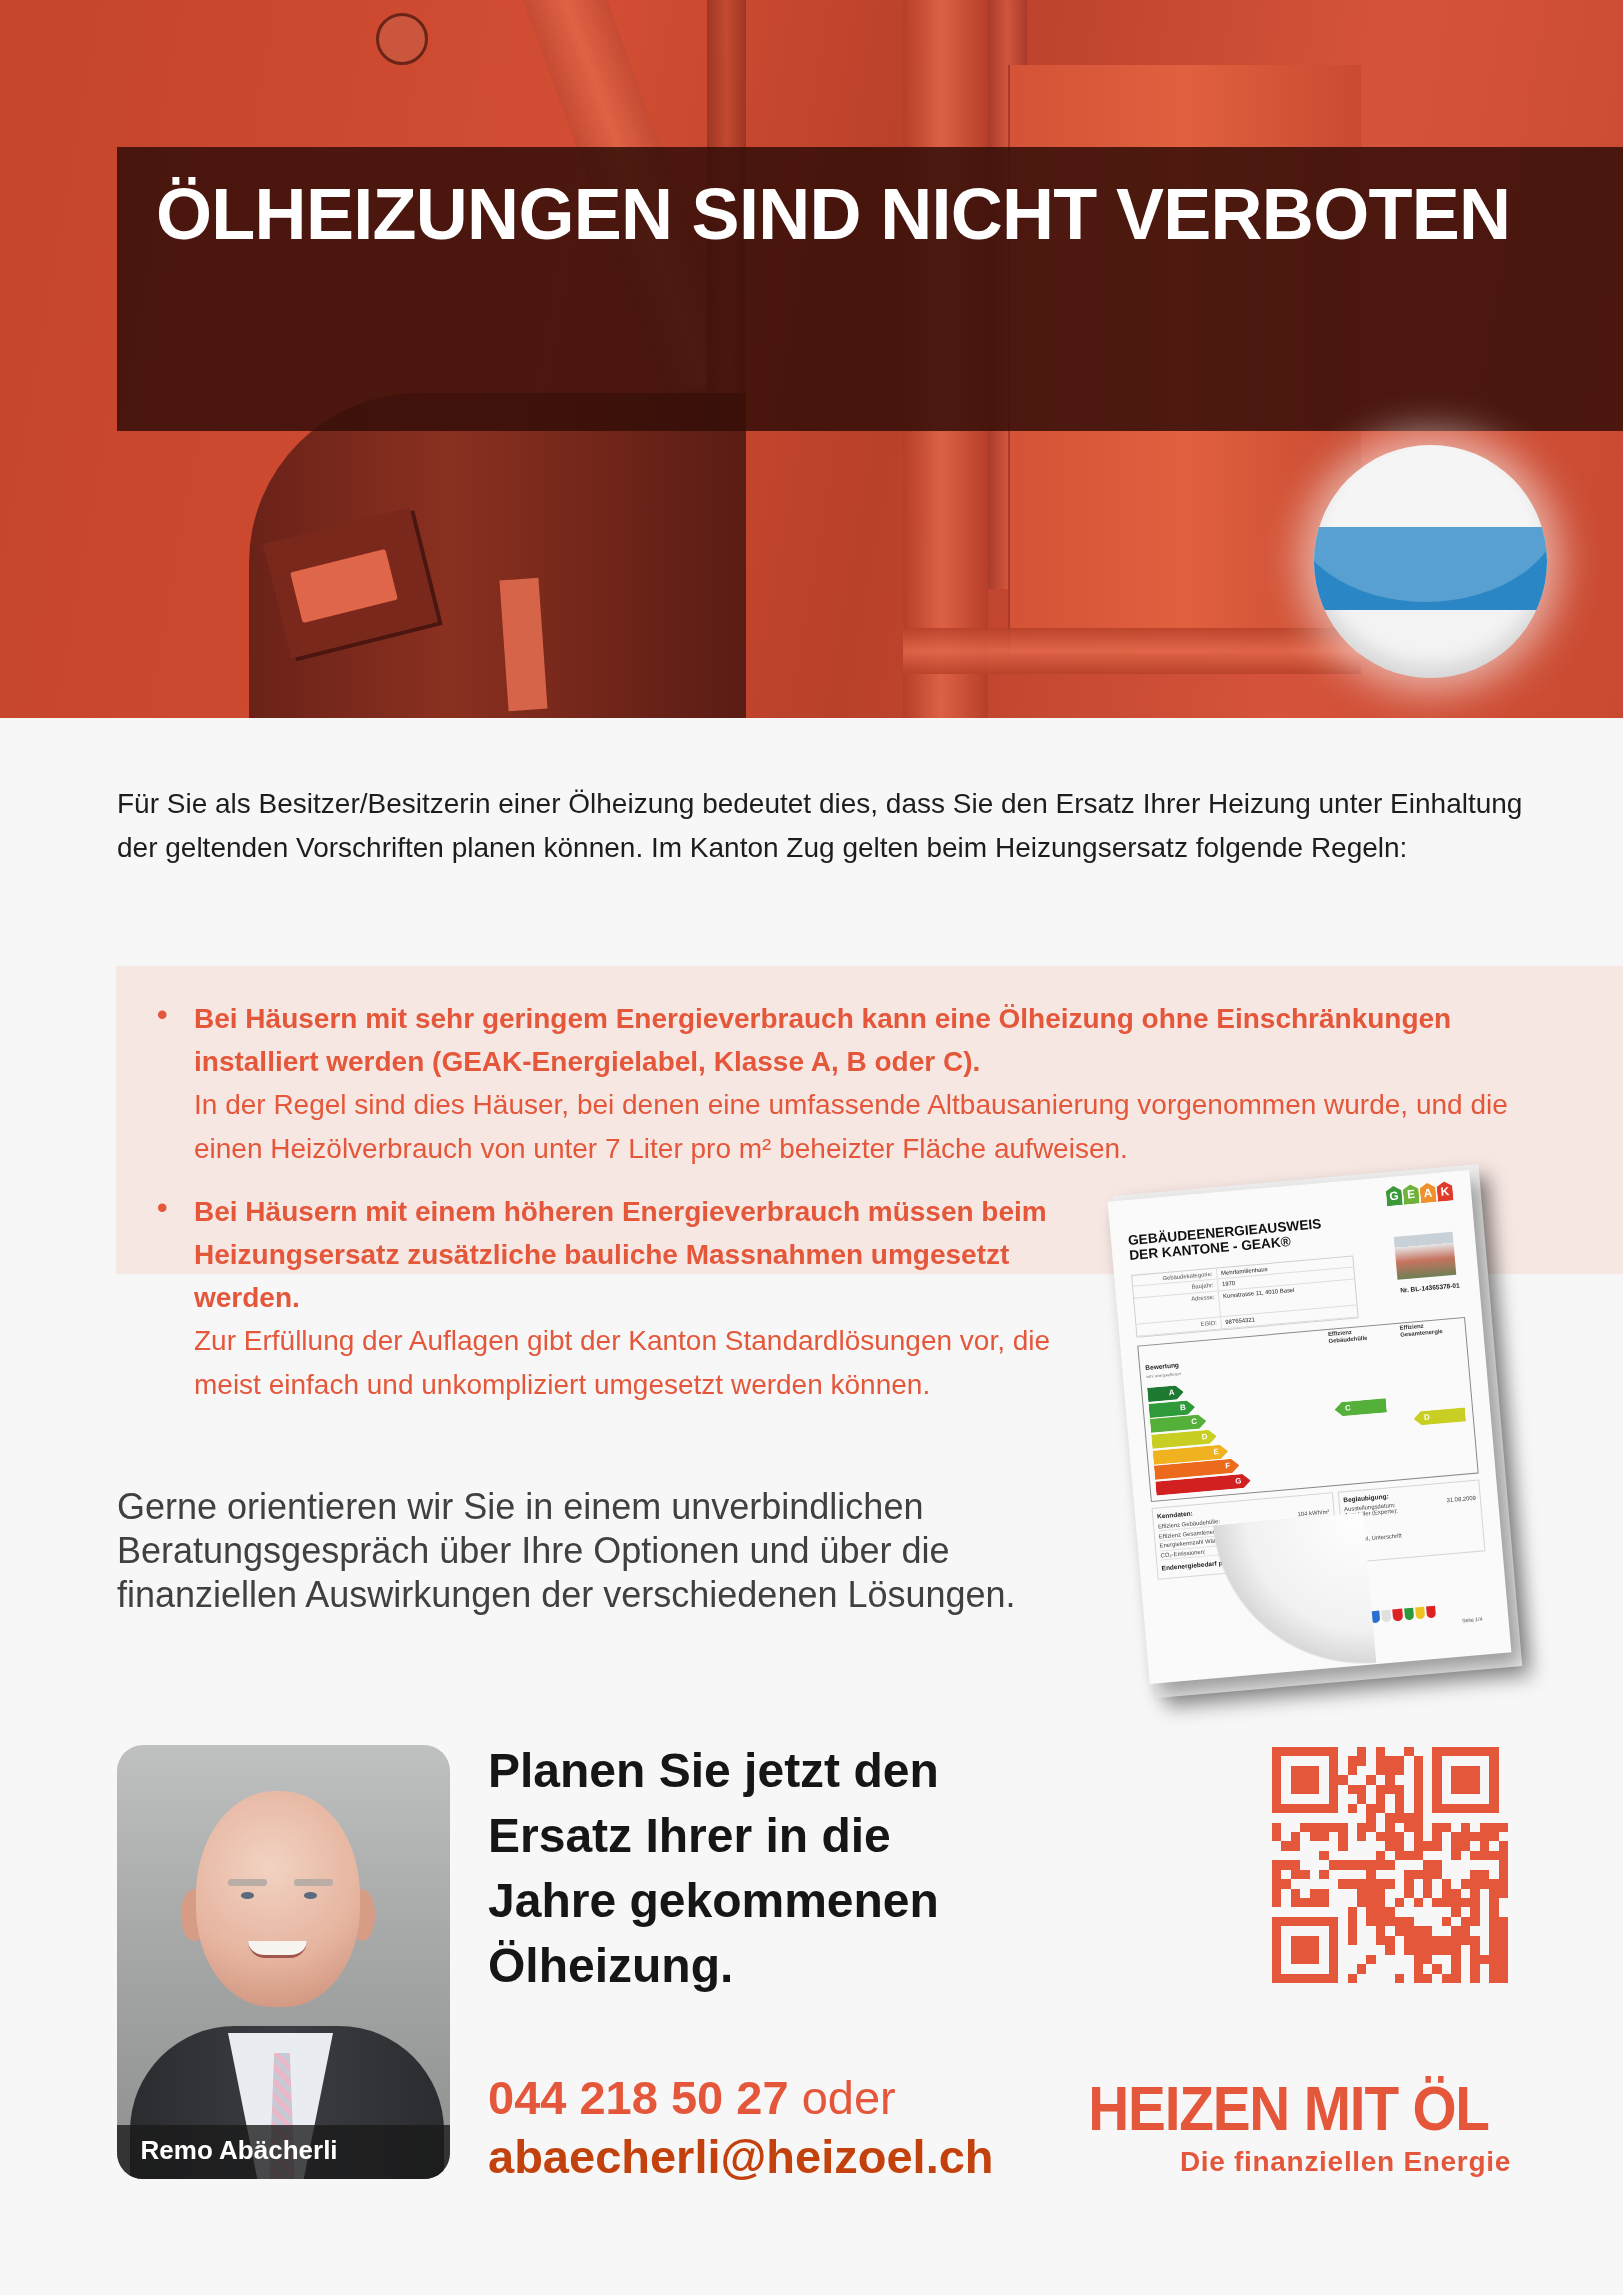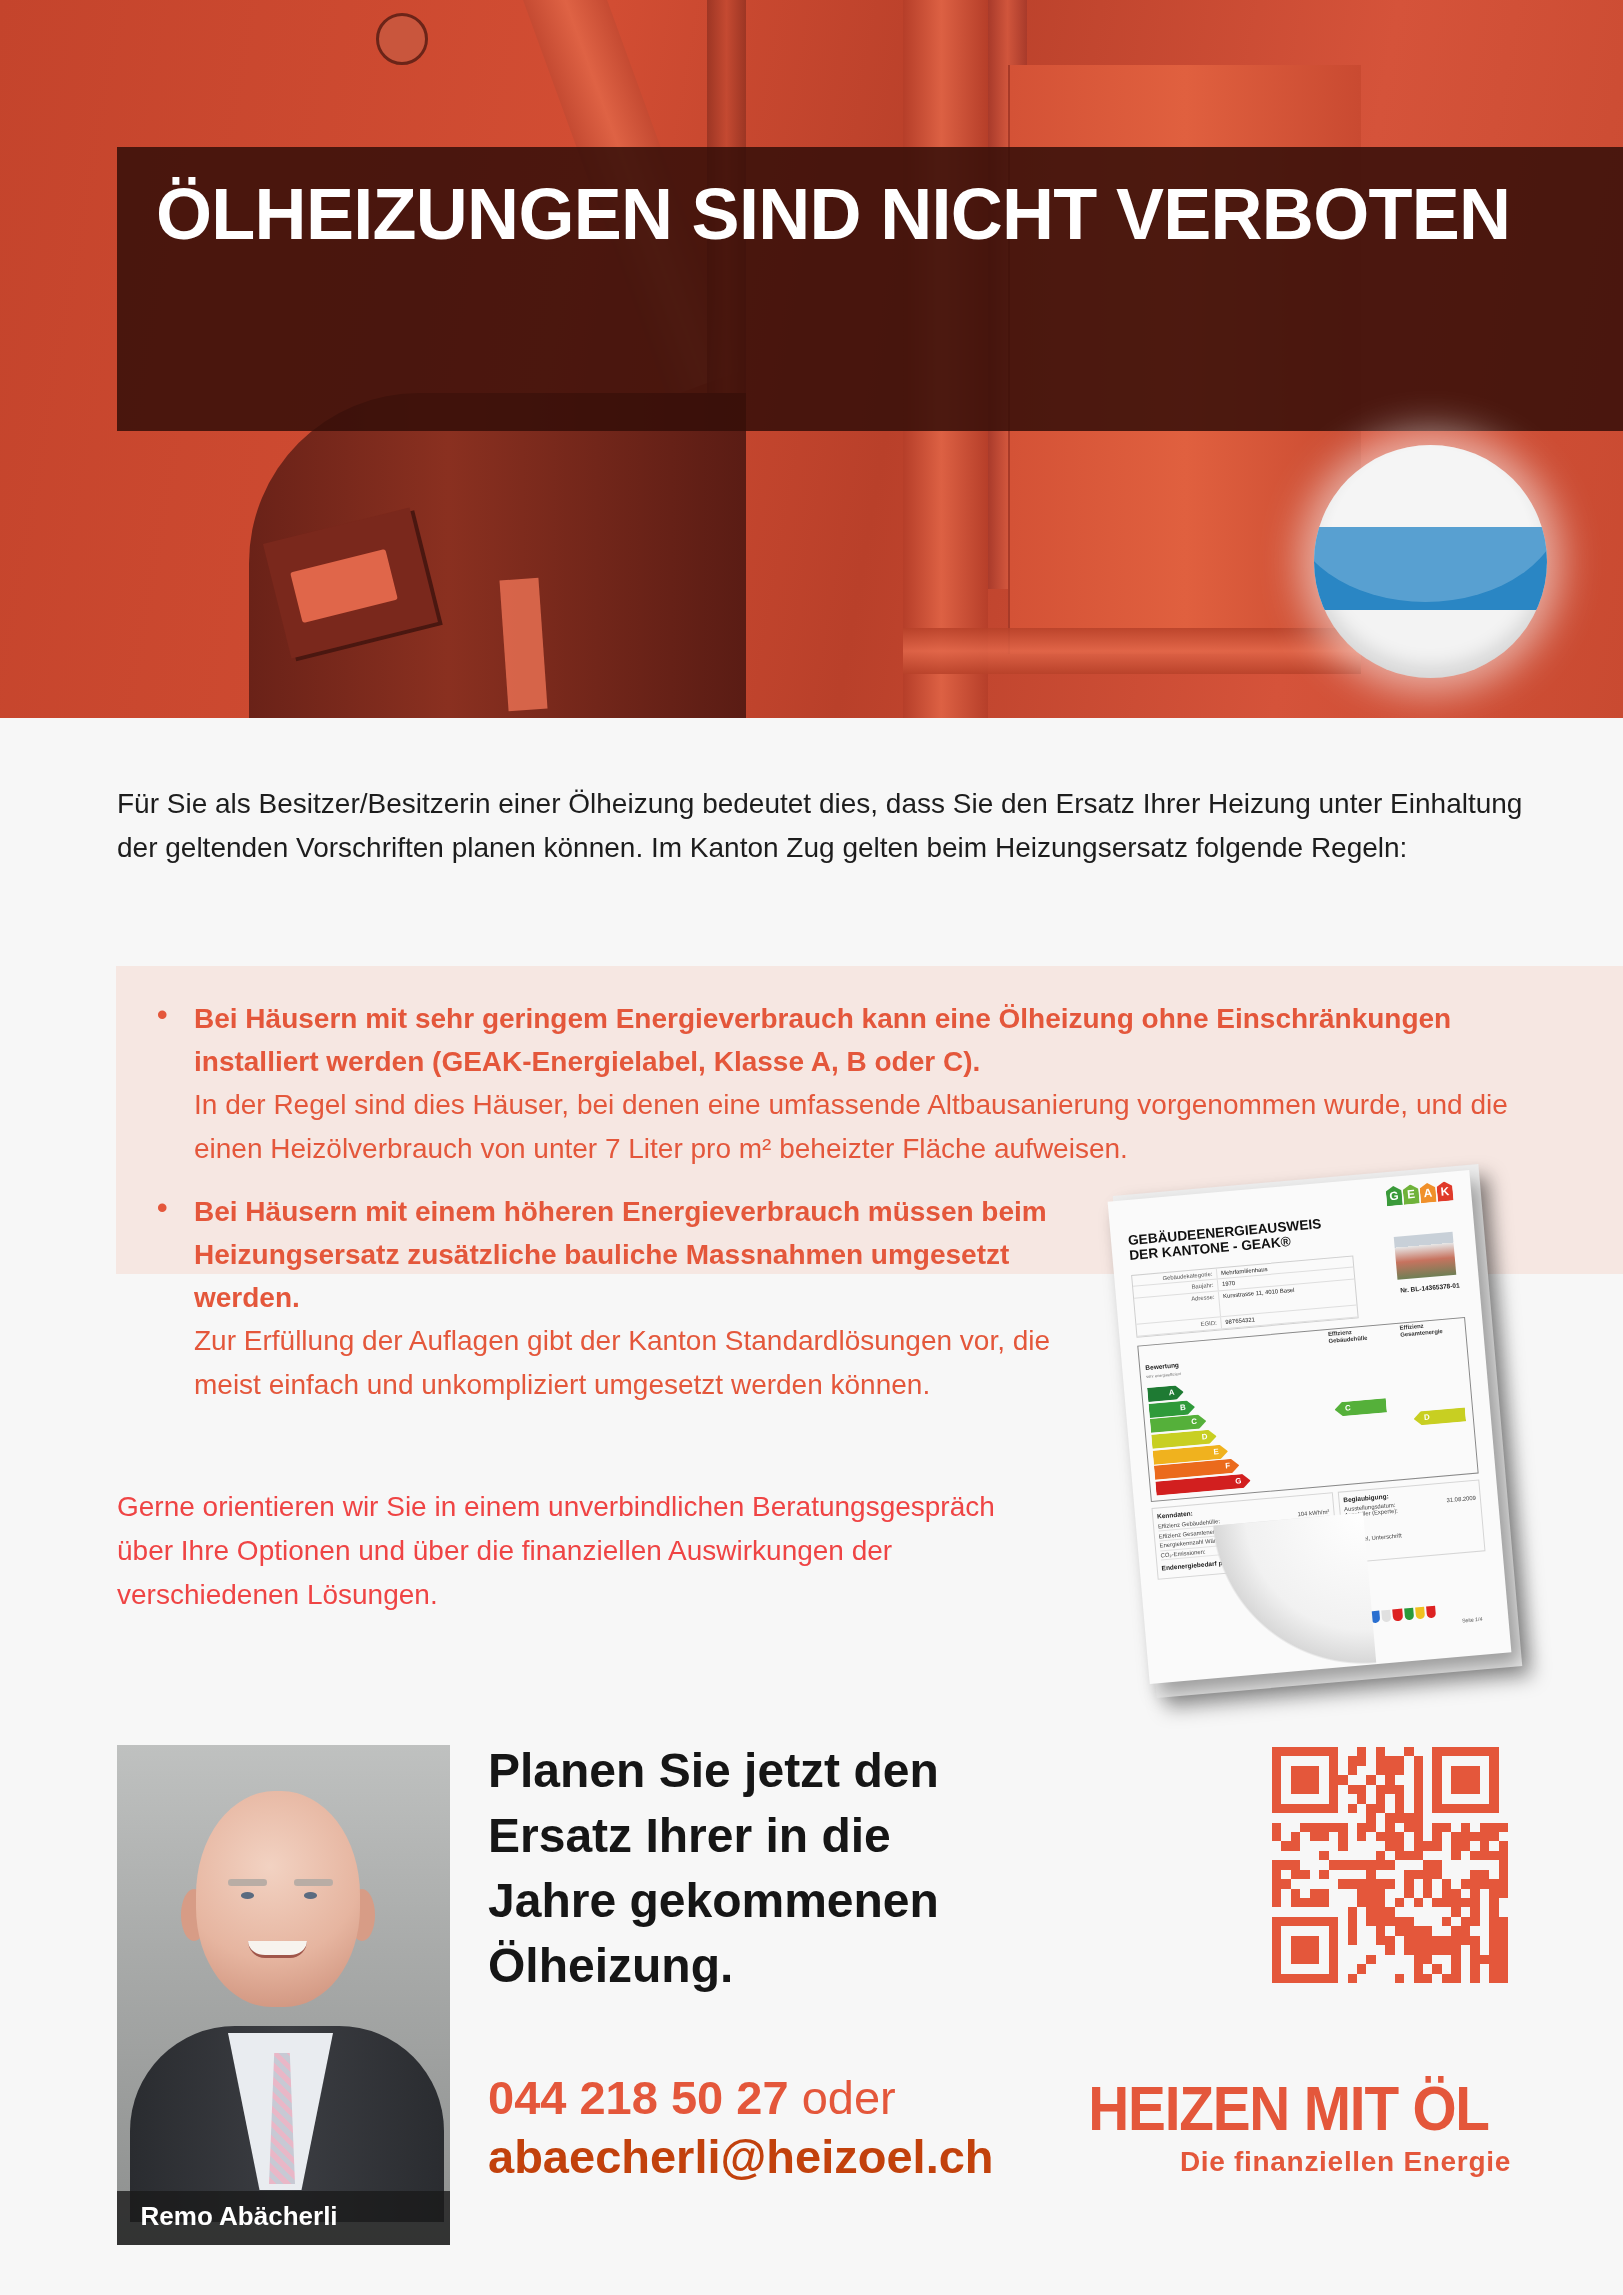--- a/index.html
+++ b/index.html
@@ -36,21 +36,21 @@
   .intro { position: absolute; left: 117px; top: 782px; width: 1407px; font-size: 28px; line-height: 44px; color: #1d1d1d; }
 
   .rules-box { position: absolute; left: 116px; top: 966px; width: 1507px; height: 308px; background: #f6e7e2; }
   .rule { position: absolute; color: #e4573b; font-size: 28px; }
   .rule .bullet { position: absolute; left: -37px; top: 1.3px; font-size: 30px; font-weight: bold; }
   .rule .head { font-weight: bold; line-height: 43px; }
   .rule .desc { line-height: 44px; }
   .rule-1 { left: 194px; top: 997px; width: 1361px; }
   .rule-2 { left: 194px; top: 1190px; width: 890px; }
 
-  .advice { position: absolute; left: 117px; top: 1485px; width: 916px; font-size: 28px; line-height: 44px; color: #ef4444; }
+  .advice { position: absolute; left: 117px; top: 1485px; width: 916px; font-size: 36px; line-height: 44px; color: #404040; }
 
   
   .geak { position: absolute; left: 1121px; top: 1172px; width: 386px; height: 517px; }
   .doc-sheet { position: absolute; background: #fafafa; box-shadow: 9.2px 11.8px 19.6px rgba(0,0,0,0.35); }
   .doc-back { left: 13px; top: 6.5px; width: 367px; height: 504px; transform: rotate(-5deg); background: #eeeeee; }
   .doc-front { left: 6.5px; top: 13px; width: 363px; height: 484px; transform: rotate(-5deg); padding: 17px 17px; overflow: hidden; }
   .doc-title { font-size: 13.7px; font-weight: bold; line-height: 15.7px; color: #111; margin-top: 15.7px; }
   .doc-logo { position: absolute; right: 18.3px; top: 9.2px; display: flex; gap: 1.3px; }
   .doc-logo span { width: 15.7px; height: 19.6px; color: #fff; font-size: 11.8px; font-weight: bold; text-align: center; line-height: 21px;
     clip-path: polygon(0 25%, 50% 0, 100% 25%, 100% 100%, 0 100%); }
@@ -70,22 +70,22 @@
   .doc-bottom { display: flex; margin-top: 6.5px; gap: 5.2px; font-size: 5.9px; color: #444; }
   .doc-kenn { flex: 1.3; border: 0.7px solid #d5d5d5; padding: 3.9px; }
   .doc-kenn .t, .doc-begl .t { font-weight: bold; font-size: 6.5px; color: #222; margin-bottom: 2.6px; }
   .doc-kenn .kr { display: flex; justify-content: space-between; border-bottom: 0.7px solid #e3e3e3; padding: 1.3px 0; }
   .doc-begl { flex: 1; border: 0.7px solid #d5d5d5; padding: 3.9px; }
   .doc-crests { position: absolute; left: 170px; bottom: 41px; display: flex; gap: 2px; }
   .doc-crests span { width: 9.2px; height: 11.8px; border-radius: 0 0 4.6px 4.6px; }
   .doc-curl { position: absolute; left: 98px; top: 347px; width: 151px; height: 151px; background: radial-gradient(circle at 100% 0%, #ffffff 0%, #f1f1f1 55%, #d8d8d8 70%, transparent 71%); transform: rotate(-5deg); }
 
   
-  .portrait { position: absolute; left: 117px; top: 1745px; width: 333px; height: 500px; overflow: hidden;
-    background: linear-gradient(180deg,#bfc1c0 0%,#a9abaa 40%,#8d8f8e 100%); }
+  .portrait { position: absolute; left: 117px; top: 1745px; width: 333px; height: 434px; overflow: hidden;
+    background: linear-gradient(180deg,#bfc1c0 0%,#a9abaa 40%,#8d8f8e 100%); border-radius: 26px; }
   .p-suit { position: absolute; left: 13px; top: 281px; width: 314px; height: 196px; background: linear-gradient(90deg,#2a2c30,#3b3d42,#2a2c30); border-radius: 105px 105px 0 0; }
   .p-shirt { position: absolute; left: 111px; top: 288px; width: 105px; height: 157px; background: #e9ecf0; clip-path: polygon(0 0,100% 0,70% 100%,30% 100%); }
   .p-tie { position: absolute; left: 152px; top: 308px; width: 26px; height: 131px; background: repeating-linear-gradient(45deg,#e9b7c7 0 5.2px,#c7c9d4 5.2px 10.5px); clip-path: polygon(20% 0,80% 0,100% 100%,0 100%); }
   .p-head { position: absolute; left: 79px; top: 46px; width: 164px; height: 216px; border-radius: 48% 48% 46% 46%; background: radial-gradient(circle at 45% 35%, #f2d2c2 0%, #e6b5a0 55%, #c98a74 100%); }
   .p-ear-l { position: absolute; left: 64px; top: 144px; width: 26px; height: 52px; border-radius: 50%; background: #d79c86; }
   .p-ear-r { position: absolute; left: 232px; top: 144px; width: 26px; height: 52px; border-radius: 50%; background: #d79c86; }
   .p-smile { position: absolute; left: 131px; top: 196px; width: 59px; height: 17px; border-radius: 0 0 33px 33px; background: #f7f3ee; border-bottom: 3.9px solid #a0564a; }
   .p-eye { position: absolute; top: 147px; width: 13px; height: 6.5px; border-radius: 50%; background: #5a6b80; }
   .p-brow { position: absolute; top: 134px; width: 39px; height: 6.5px; border-radius: 3.3px; background: #b9ada5; }
   .caption-bar { position: absolute; left: 0; bottom: 0; width: 100%; height: 54px; background: rgba(25,25,25,0.78); }

